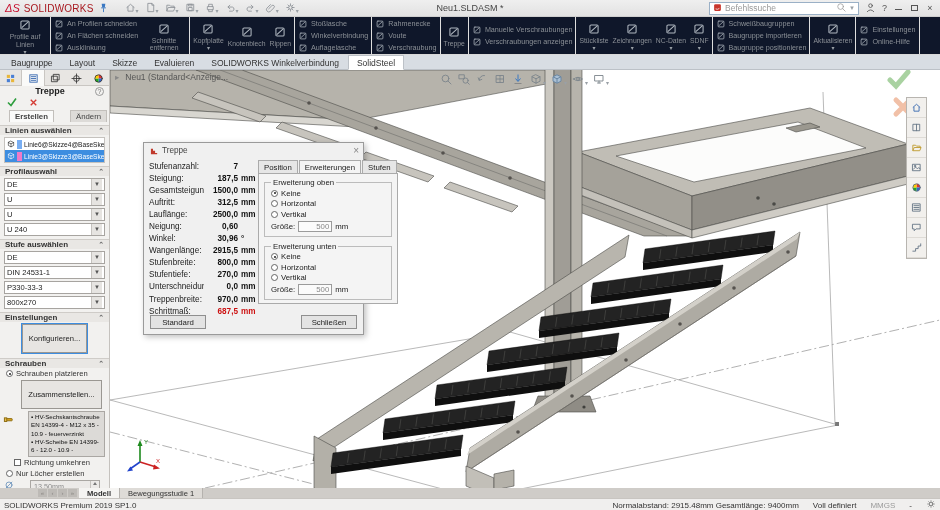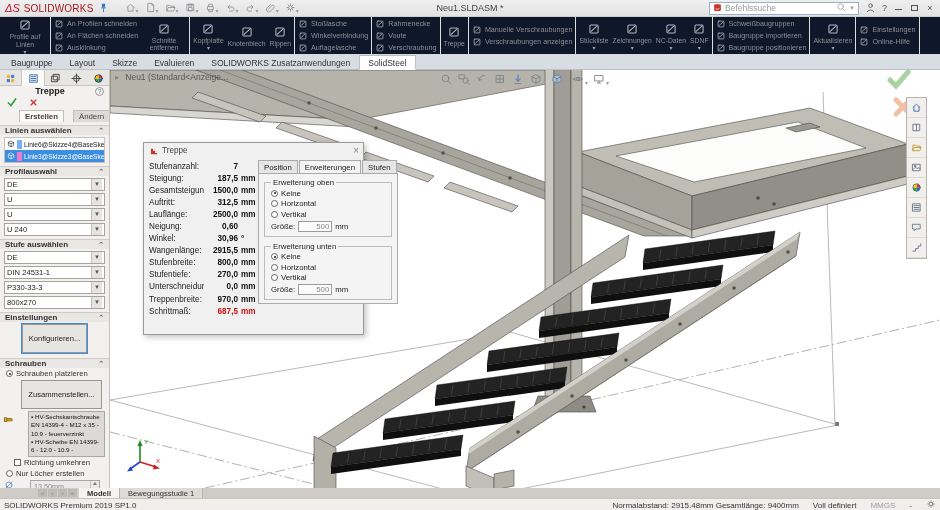--- a/index.html
+++ b/index.html
@@ -38,21 +38,21 @@
 .ctab.active{background:#fff;border:1px solid #bcc1c7;border-bottom:1px solid #fff;margin-bottom:-1px}
 
 .main{display:flex;height:418px}
 .sidebar{width:110px;background:#f2f1ef;border-right:1px solid #c5c2be;font-size:8px;overflow:hidden;display:flex;flex-direction:column}
 .pmtabs{display:flex;background:#e8e6e3;border-bottom:1px solid #c9c6c2;height:16px}
 .pmtab{flex:1;display:flex;align-items:center;justify-content:center;height:16px}
 .pmtab.active{background:#fafaf9;border-left:1px solid #c9c6c2;border-right:1px solid #c9c6c2}
 .pm-title{display:flex;align-items:center;height:14px;padding:0 5px;font-weight:bold;font-size:9px;color:#222}
 .pm-title .help{margin-left:auto;color:#777;font-weight:normal;border:1px solid #999;border-radius:50%;width:9px;height:9px;line-height:8px;text-align:center;font-size:7px}
 .pm-confirm{display:flex;gap:10px;align-items:center;height:14px;padding:0 6px}
-.pm-acts{display:flex;gap:9px;padding:0 19px;height:13px;align-items:flex-end}
+.pm-acts{display:flex;gap:16px;padding:0 9px;height:13px;align-items:flex-end}
 .atab{padding:1px 5px;background:#dddbd8;border:1px solid #c2bfbb;border-bottom:none;font-size:7.8px;color:#444}
 .atab.active{background:#fafaf9;font-weight:bold}
 .sect-h{display:flex;align-items:center;height:12px;padding:0 5px;background:#e9e7e4;border-top:1px solid #cfccc8;font-weight:bold;color:#333;margin-top:3px}
 .sect-h .chev{margin-left:auto;color:#666;font-size:7px}
 .selwrap{margin:2px 4px 0;border:1px solid #c5c2be;background:#fff}
 .selrow{display:flex;align-items:center;gap:2px;height:12px;padding:0 2px;font-size:6.6px;white-space:nowrap;overflow:hidden;color:#222}
 .selrow.sel{background:#3d8de0;color:#fff}
 .chip{width:5px;height:9px;flex-shrink:0}
 .combo{display:flex;align-items:center;height:13px;margin:2px 4px 0;border:1px solid #a7a4a0;background:#fff;padding:0 2px;font-size:7.6px;color:#222}
 .combo .dd{margin-left:auto;width:11px;height:11px;background:#e6e4e1;border-left:1px solid #c5c2be;text-align:center;font-size:6px;color:#555;line-height:11px}
@@ -500,21 +500,21 @@
           </div>
         </div>
       </div>
     </div>
 
   <div class="cmdtabs" id="cmdtabs">
       <span class="ctab">Baugruppe</span>
       <span class="ctab">Layout</span>
       <span class="ctab">Skizze</span>
       <span class="ctab">Evaluieren</span>
-      <span class="ctab">SOLIDWORKS Zusatzanwendungen</span>
+      <span class="ctab">SOLIDWORKS Winkelverbindung</span>
       <span class="ctab active">SolidSteel</span>
     </div>
 
   <div class="main">
 
     <div class="sidebar">
       <div class="pmtabs" id="pmtabs">
           <span class="pmtab">
             <span class="icw">
               <svg class="ic" viewBox="0 0 12 12">
@@ -1124,20 +1124,24 @@
               </div>
               <div class="sizerow">
                 <span>Größe:</span>
                 <span class="sizebox">500</span>
                 <span>mm</span>
               </div>
             </fieldset>
           </div>
       </div>
     </div>
+    <div class="dlg-foot">
+      <span class="dbtn">Standard</span>
+      <span class="dbtn">Schließen</span>
+    </div>
   </div>
 
   <div class="doctabs">
     <span class="navbtns">
         <span>«</span>
         <span>‹</span>
         <span>›</span>
         <span>»</span>
       </span>
     <span id="doctabs2" style="display:flex">

